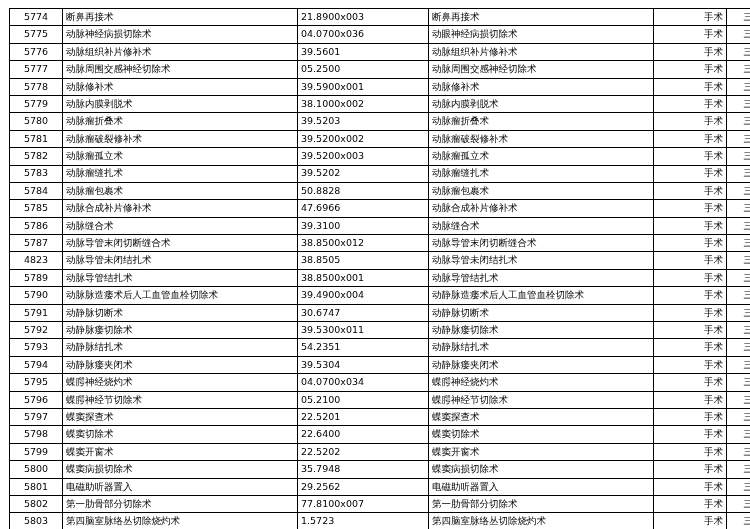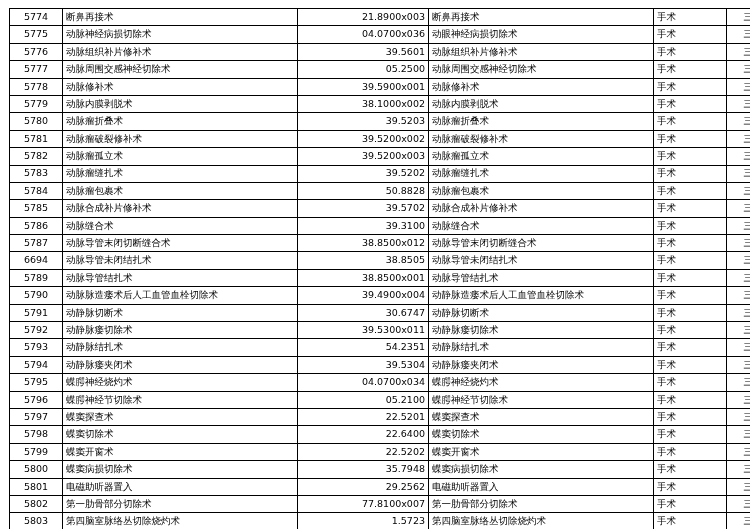--- a/index.html
+++ b/index.html
@@ -41,31 +41,31 @@
     width: 46px;
     text-align: center;
   }
   td.col-name {
     width: 228px;
     text-align: left;
     padding-left: 6px;
   }
   td.col-code {
     width: 124px;
-    text-align: right;
+    text-align: left;
     padding-left: 6px;
   }
   td.col-alias {
     width: 218px;
     text-align: left;
     padding-left: 6px;
   }
   td.col-type {
     width: 66px;
-    text-align: left;
+    text-align: right;
   }
   td.col-level {
     width: 46px;
     text-align: center;
   }
 </style>
 </head>
 <body>
 
 <div class="page">
@@ -155,21 +155,21 @@
           <td class="col-idx">5784</td>
           <td class="col-name">动脉瘤包裹术</td>
           <td class="col-code">50.8828</td>
           <td class="col-alias">动脉瘤包裹术</td>
           <td class="col-type">手术</td>
           <td class="col-level">三级</td>
         </tr>
         <tr>
           <td class="col-idx">5785</td>
           <td class="col-name">动脉合成补片修补术</td>
-          <td class="col-code">39.5702</td>
+          <td class="col-code">47.6966</td>
           <td class="col-alias">动脉合成补片修补术</td>
           <td class="col-type">手术</td>
           <td class="col-level">三级</td>
         </tr>
         <tr>
           <td class="col-idx">5786</td>
           <td class="col-name">动脉缝合术</td>
           <td class="col-code">39.3100</td>
           <td class="col-alias">动脉缝合术</td>
           <td class="col-type">手术</td>
@@ -177,21 +177,21 @@
         </tr>
         <tr>
           <td class="col-idx">5787</td>
           <td class="col-name">动脉导管末闭切断缝合术</td>
           <td class="col-code">38.8500x012</td>
           <td class="col-alias">动脉导管末闭切断缝合术</td>
           <td class="col-type">手术</td>
           <td class="col-level">三级</td>
         </tr>
         <tr>
-          <td class="col-idx">6694</td>
+          <td class="col-idx">4823</td>
           <td class="col-name">动脉导管未闭结扎术</td>
           <td class="col-code">38.8505</td>
           <td class="col-alias">动脉导管未闭结扎术</td>
           <td class="col-type">手术</td>
           <td class="col-level">三级</td>
         </tr>
         <tr>
           <td class="col-idx">5789</td>
           <td class="col-name">动脉导管结扎术</td>
           <td class="col-code">38.8500x001</td>

